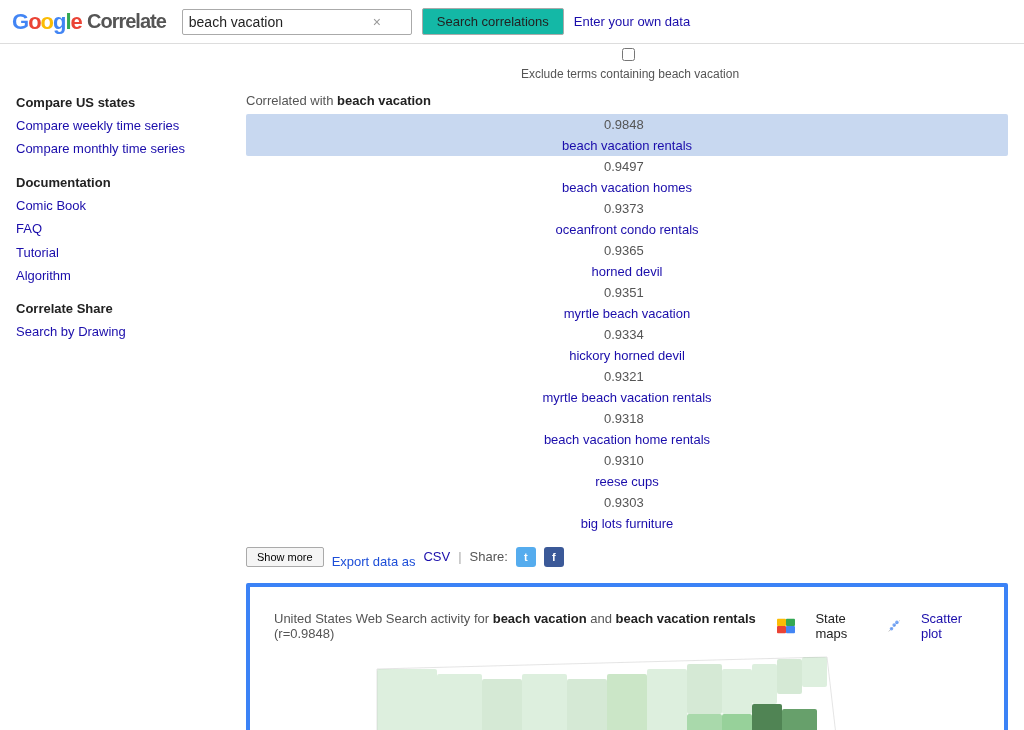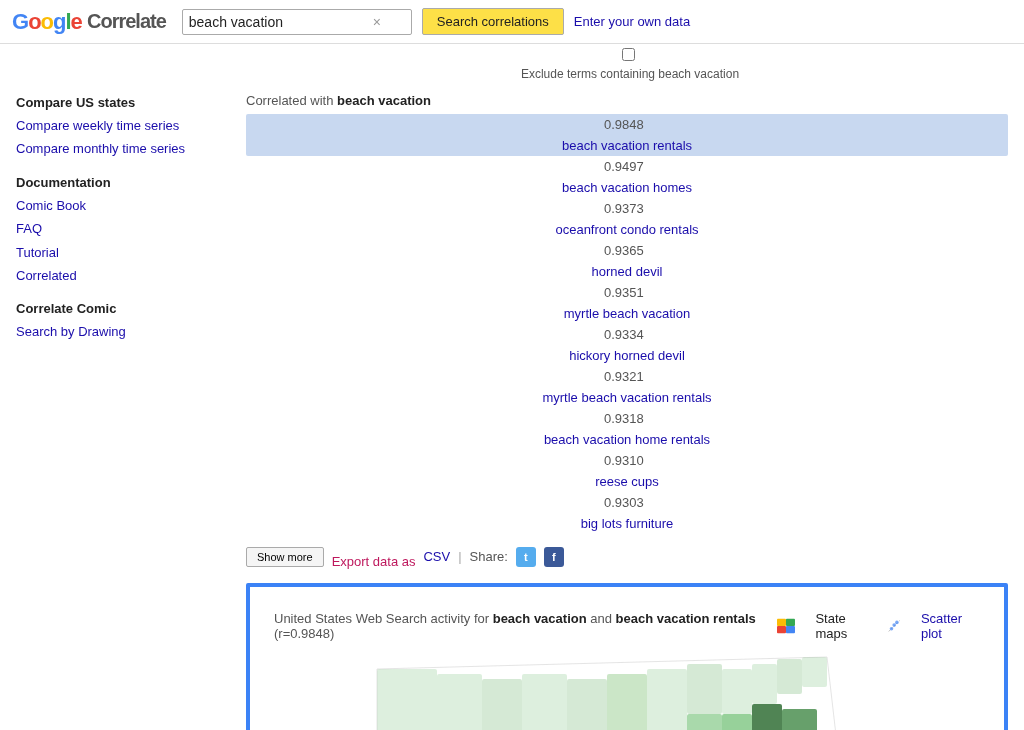--- a/index.html
+++ b/index.html
@@ -45,21 +45,21 @@
       width: 180px;
       color: #222;
     }
     #clear-btn {
       cursor: pointer;
       color: #999;
       font-size: 14px;
       margin-left: 4px;
     }
     #search-btn {
-      background: #fde047;
+      background: #14b8a6;
       border: 1px solid #aaa;
       border-radius: 2px;
       padding: 5px 14px;
       font-size: 13px;
       cursor: pointer;
       color: #222;
     }
     #enter-own-data {
       color: #1a0dab;
       text-decoration: none;
@@ -155,21 +155,21 @@
       font-size: 13px;
     }
     #show-more-btn {
       border: 1px solid #aaa;
       background: #f5f5f5;
       border-radius: 2px;
       padding: 3px 10px;
       cursor: pointer;
       font-size: 11px;
     }
-    .export-text { color: #be185d; margin-top: 10px; }
+    .export-text { color: #1d4ed8; margin-top: 10px; }
     .export-link { color: #1a0dab; text-decoration: none; cursor: pointer; }
     .separator { color: #aaa; }
     .share-text { color: #555; }
 
     
     .social-icon {
       display: inline-block;
       width: 20px;
       height: 20px;
       border-radius: 3px;
@@ -259,23 +259,23 @@
 
   <div id="sidebar">
     <div class="sidebar-section-title">Compare US states</div>
     <a class="sidebar-link">Compare weekly time series</a>
     <a class="sidebar-link">Compare monthly time series</a>
 
     <div class="sidebar-section-title">Documentation</div>
     <a class="sidebar-link">Comic Book</a>
     <a class="sidebar-link">FAQ</a>
     <a class="sidebar-link">Tutorial</a>
-    <a class="sidebar-link">Correlated</a>
-
-    <div class="sidebar-section-title">Correlate Comic</div>
+    <a class="sidebar-link">Algorithm</a>
+
+    <div class="sidebar-section-title">Correlate Share</div>
     <a class="sidebar-link">Search by Drawing</a>
   </div>
 
   <div id="content">
 
     <div class="correlated-title">
       <span>Correlated with</span>
       <strong>beach vacation</strong>
     </div>
 

